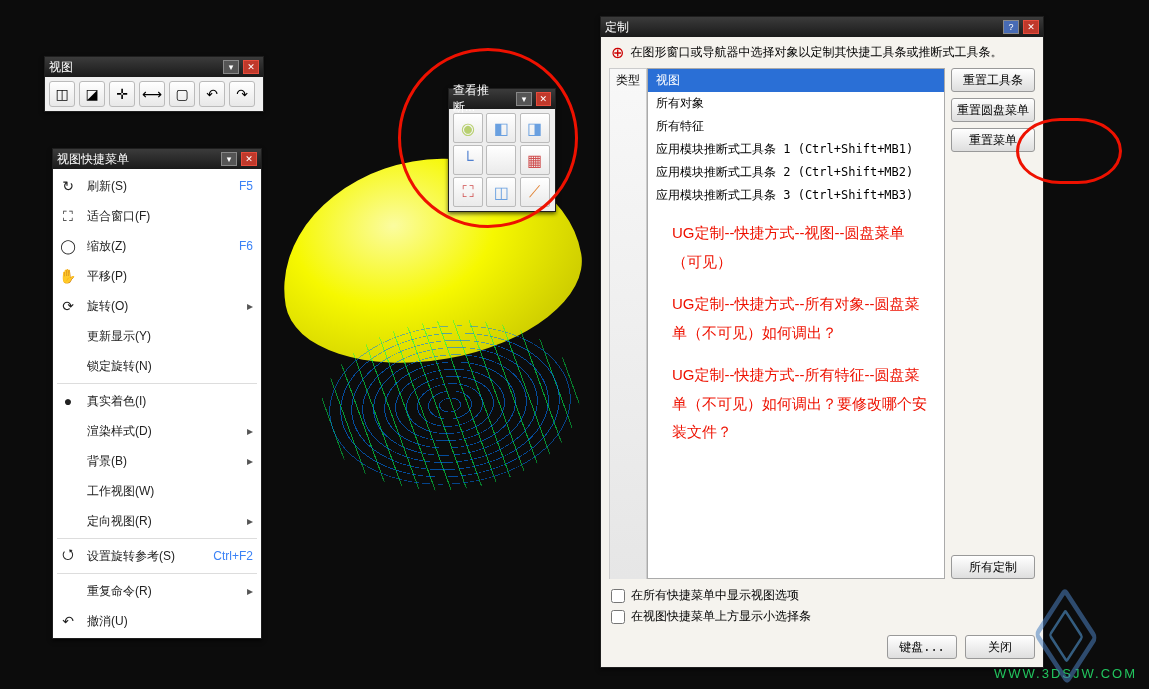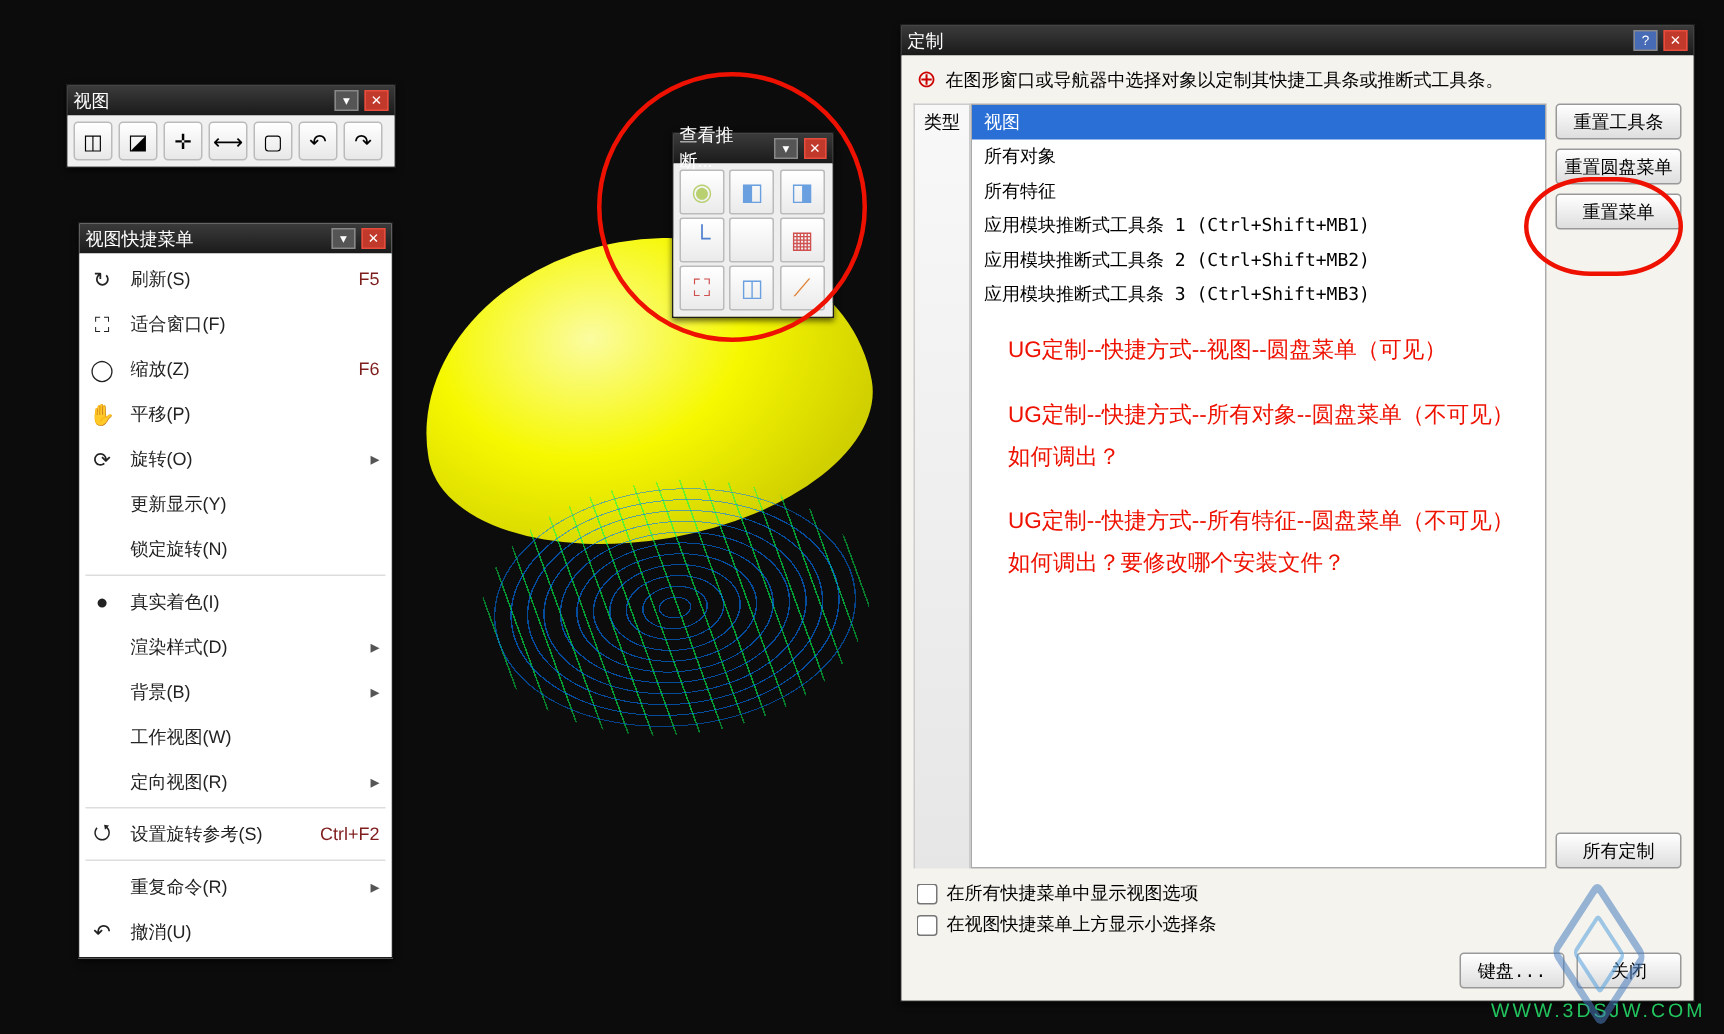--- a/index.html
+++ b/index.html
@@ -53,31 +53,31 @@
 
 #ctx-menu { left: 52px; top: 148px; width: 210px; background: #fff; }
 #ctx-menu .titlebar { background: linear-gradient(#3b3b3b,#1a1a1a); }
 .menu-body { background: #fff; padding: 2px 0; }
 .menu-item {
   display: flex; align-items: center; height: 30px; font-size: 12px;
   padding: 0 8px 0 4px; gap: 8px; color: #222;
 }
 .menu-item .ico { width: 22px; height: 22px; display: inline-flex; align-items: center; justify-content: center; font-size: 14px; }
 .menu-item .lab { flex: 1; }
-.menu-item .acc { color: #7f1d1d; font-size: 12px; }
+.menu-item .acc { color: #3b82f6; font-size: 12px; }
 .menu-item .sub { color: #555; }
 .menu-sep { height: 1px; background: #ddd; margin: 2px 4px; }
 
 
 #palette { left: 448px; top: 88px; width: 108px; }
 #palette .grid { display: grid; grid-template-columns: repeat(3, 1fr); gap: 2px; padding: 4px; background: #eee; }
 .pal-btn { width: 30px; height: 30px; border: 1px solid #bbb; background: linear-gradient(#fff,#eaeaea); display: flex; align-items: center; justify-content: center; font-size: 16px; border-radius: 2px; }
 
 
-#custom-dlg { left: 600px; top: 16px; width: 530px; height: 652px; }
+#custom-dlg { left: 600px; top: 16px; width: 444px; height: 652px; }
 #custom-dlg .dlg-body { background: #f5f3ee; height: calc(100% - 20px); display: flex; flex-direction: column; }
 .tab-row { display: flex; padding: 6px 6px 0 6px; gap: 0; border-bottom: 1px solid #bbb; }
 .tab { padding: 4px 10px; font-size: 12px; border: 1px solid #bbb; border-bottom: none; background: #e9e7e1; margin-right: -1px; border-radius: 3px 3px 0 0; }
 .tab.active { background: #f5f3ee; position: relative; top: 1px; }
 .hint-row { display: flex; align-items: center; gap: 6px; padding: 6px 10px; font-size: 12px; }
 .main-area { flex: 1; display: flex; gap: 6px; padding: 0 8px 6px 8px; }
 .list-col { flex: 1; display: flex; }
 .list-header { font-size: 12px; padding: 3px 6px; background: linear-gradient(#f8f8f8,#e6e6e6); border: 1px solid #ccc; border-bottom: none; }
 .list-box { flex: 1; background: #fff; border: 1px solid #aaa; overflow: hidden; position: relative; }
 .list-item { font-size: 12px; padding: 3px 8px; font-family: SimSun, monospace; }

